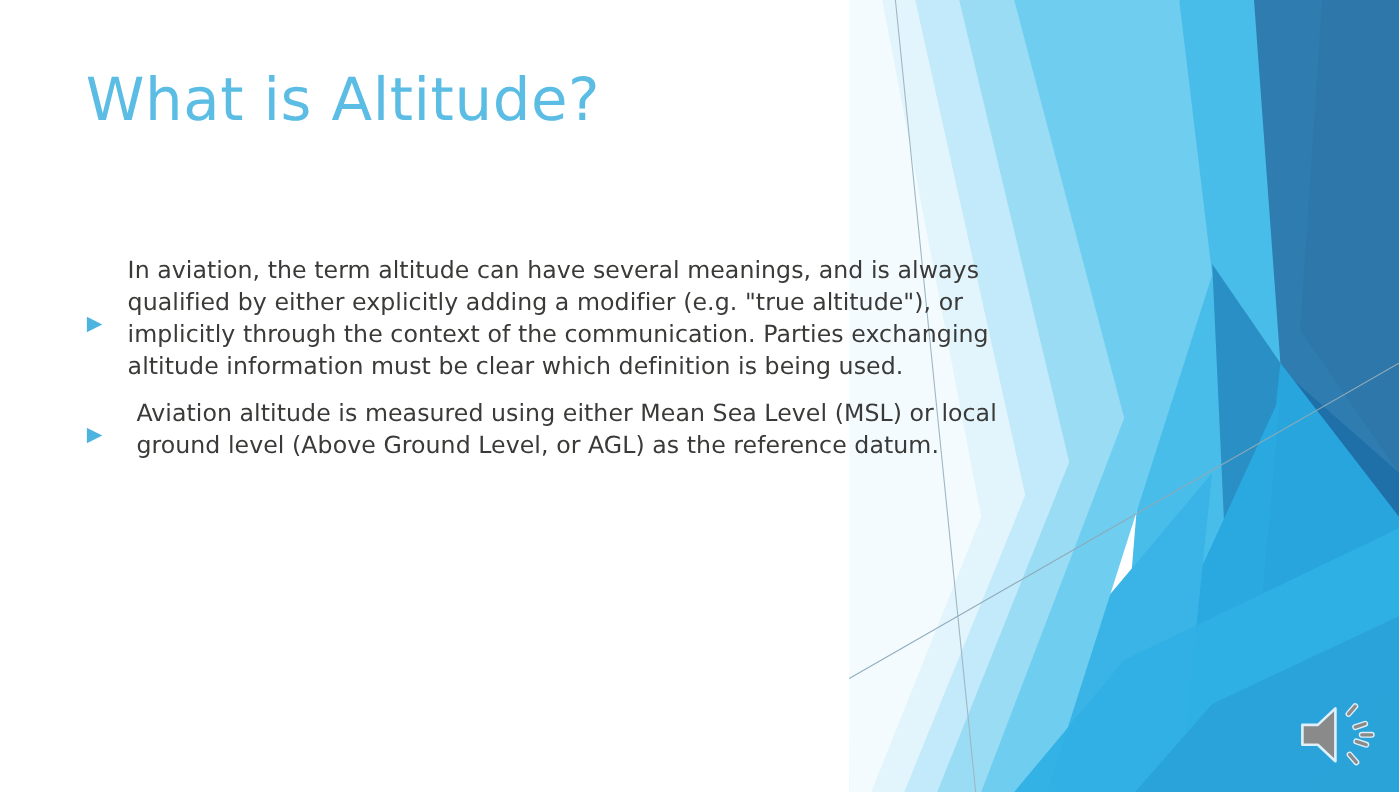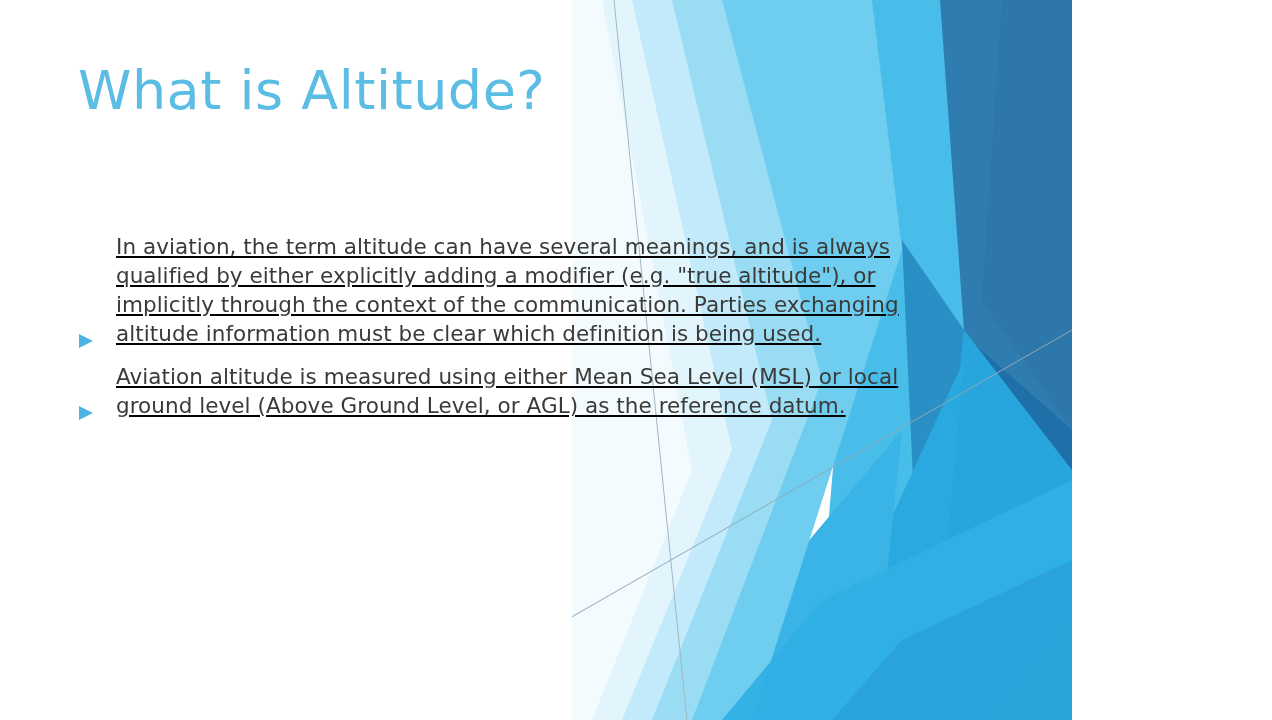--- a/index.html
+++ b/index.html
@@ -2,21 +2,21 @@
 <html><head>
 <meta charset="utf-8">
 <style>
   html, body {
     margin: 0;
     padding: 0;
     background: #ffffff;
   }
   #slide {
     position: relative;
-    width: 1072px;
+    width: 1272px;
     height: 720px;
     background: #ffffff;
     overflow: hidden;
     font-family: "DejaVu Sans", "Liberation Sans", sans-serif;
   }
 
   
   #deco {
     position: absolute;
     top: 0;
@@ -47,25 +47,24 @@
   
   #body {
     position: absolute;
     left: 78px;
     top: 232px;
     width: 880px;
   }
   .bullet-row {
     position: relative;
     display: flex;
-    align-items: flex-end;
+    align-items: center;
     margin-bottom: 14px;
-    text-decoration: underline;
   }
-  .bullet-row:last-child { margin-bottom: 0; }
+  .bullet-row:last-child { margin-bottom: 0; gap: 8px; }
 
   .bullet-marker {
     flex: 0 0 auto;
     width: 38px;
     padding-top: 9px;
     line-height: 0;
   }
   .bullet-marker svg { display: block; }
 
   .bullet-text {

